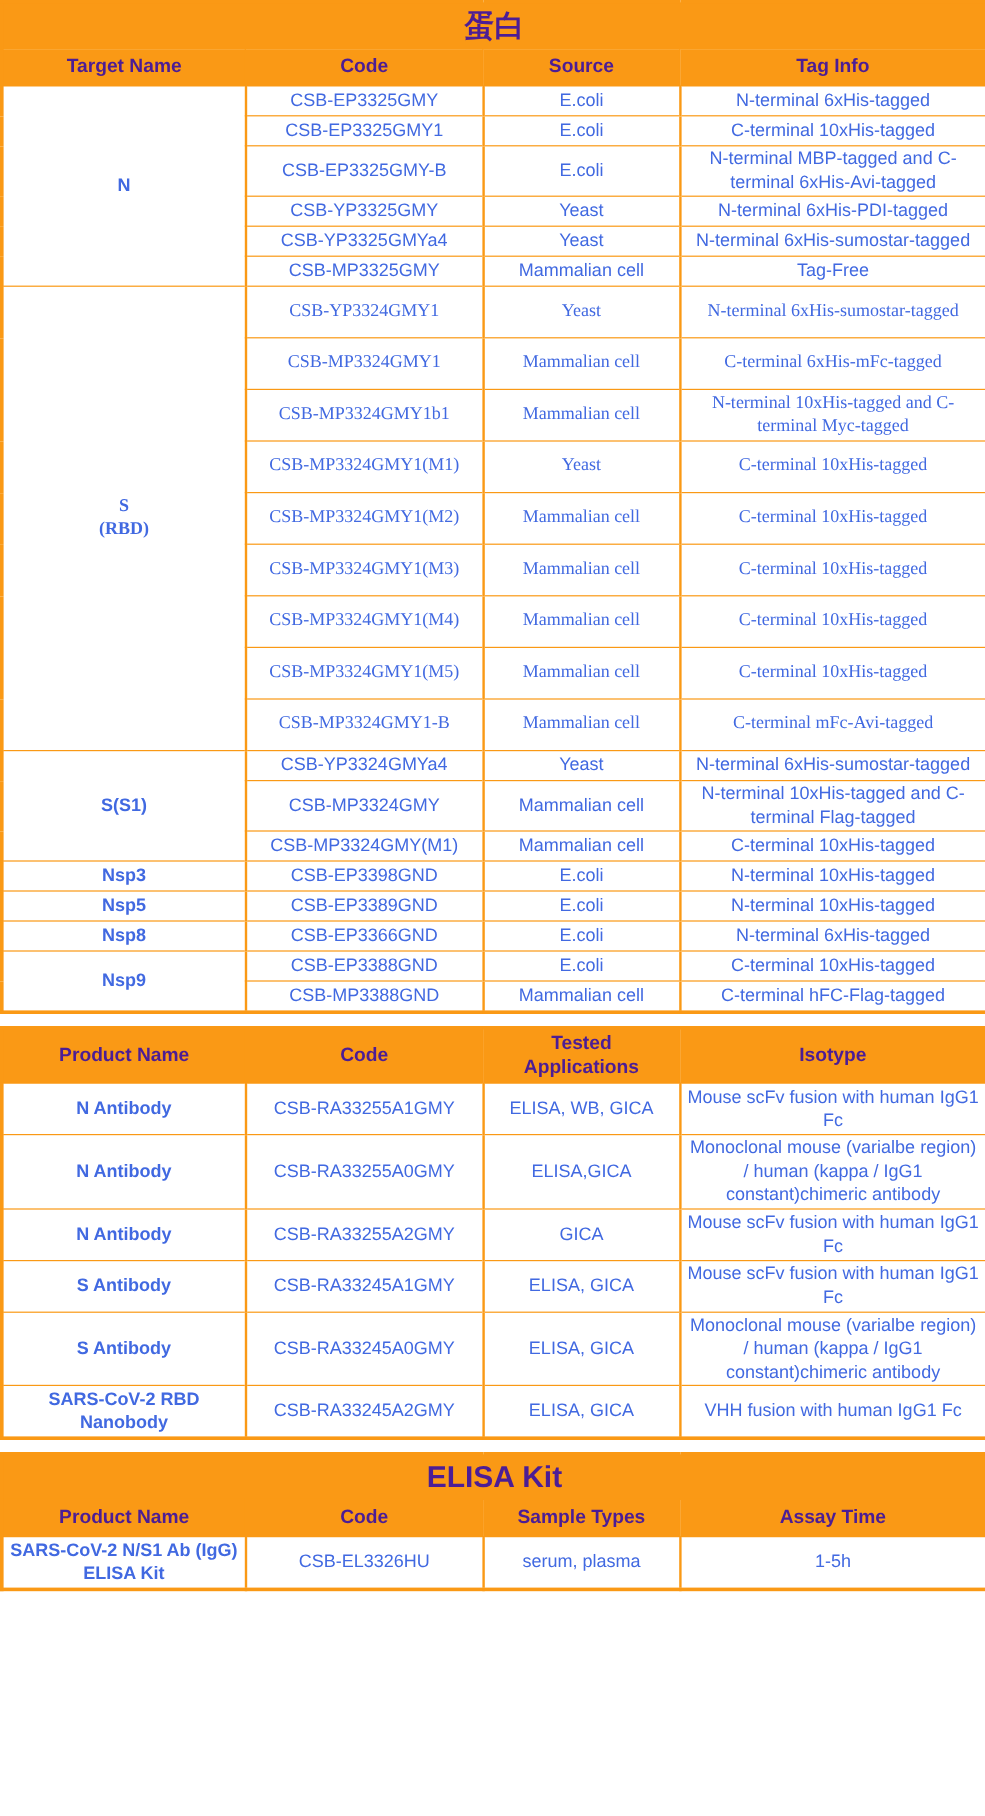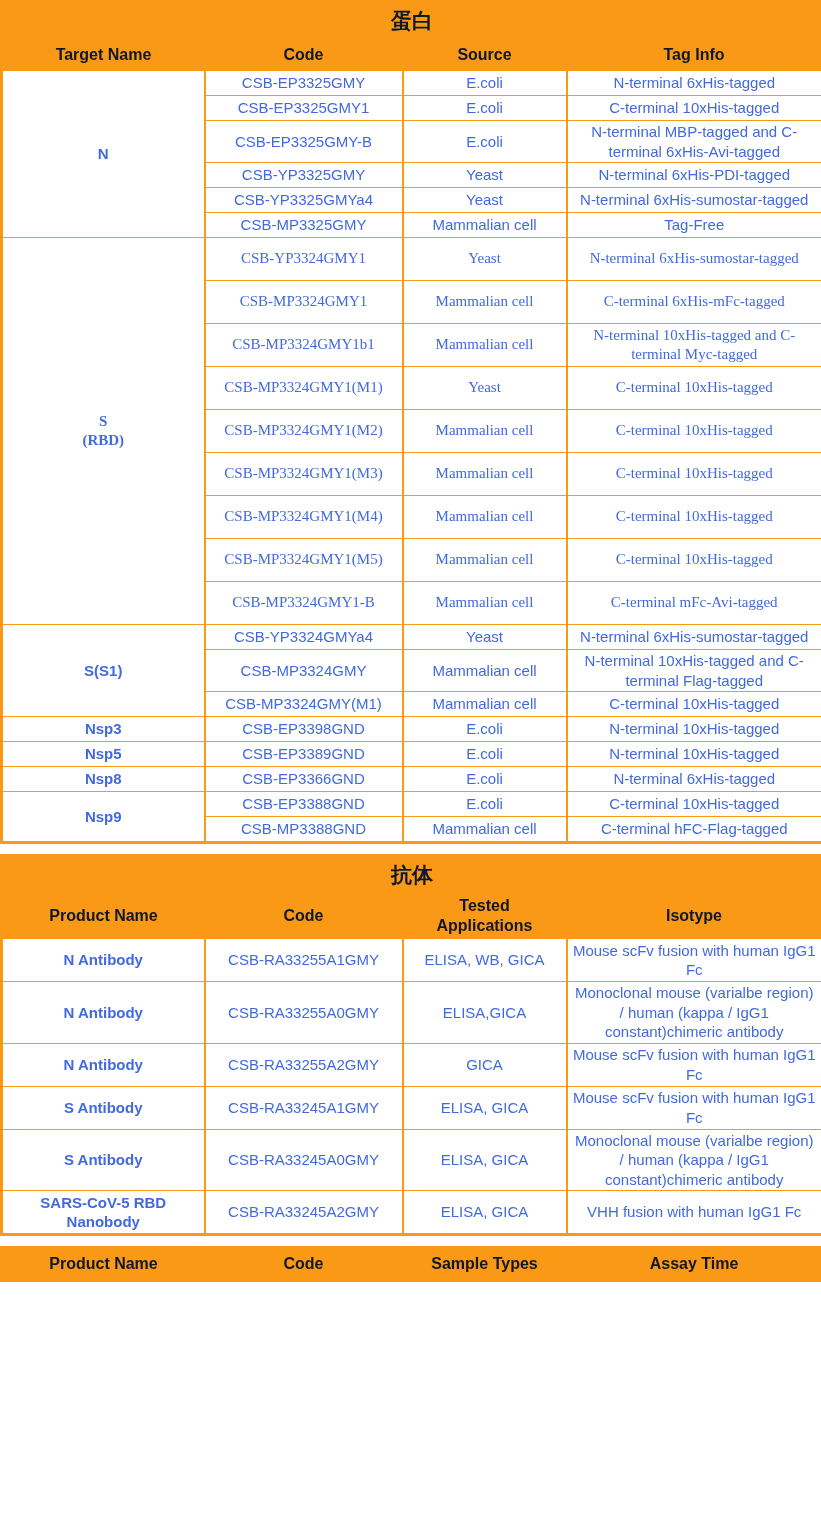--- a/index.html
+++ b/index.html
@@ -1,23 +1,23 @@
 <!DOCTYPE html>
 <html style="--orange: #FA9915; --blue: #4169E1; --white: #FFFFFF;"><head>
 <meta charset="utf-8">
 <style>
   :root { --orange:#FA9915; --blue:#4169E1; --white:#FFFFFF; }
   html,body { margin:0; padding:0; background:var(--white); }
   body { width:821px; font-family:"Liberation Sans", sans-serif; }
   table { width:821px; border-collapse:collapse; table-layout:fixed;
           border:3px solid var(--orange); margin:0 0 10px 0; background:var(--white); }
   col.c1 { width:203px; } col.c2 { width:198px; } col.c3 { width:164px; } col.c4 { width:256px; }
-  th.title { background:var(--orange); color:#0f172a; font-size:21px; font-weight:bold;
+  th.title { background:var(--orange); color:#4c1d95; font-size:25px; font-weight:bold;
              height:32px; text-align:center; padding:2px 0; border:1px solid var(--orange); }
-  tr.cols th { background:var(--orange); color:#0f172a; font-size:16px; font-weight:bold;
+  tr.cols th { background:var(--orange); color:#4c1d95; font-size:16px; font-weight:bold;
                text-align:center; height:26px; padding:2px 3px; border:1px solid var(--orange);
                white-space:pre-line; line-height:1.25; }
   td { border:1px solid var(--orange); border-left-width:2px; border-right-width:2px;
        color:var(--blue); font-size:15px; text-align:center; vertical-align:middle;
        padding:1px 4px; white-space:pre-line; line-height:1.3; background:var(--white); }
   td.bold { font-weight:bold; }
   table.t0 td { height:22px; }
   table.t0 tr.tall td { height:40px;font-family:Liberation Serif, serif; }
   table.t1 td, table.t2 td { height:40px; }
 </style>
@@ -170,23 +170,20 @@
 </table>
 
 <table class="t1">
   <colgroup>
       <col class="c1">
       <col class="c2">
       <col class="c3">
       <col class="c4">
     </colgroup>
   <thead>
-    <tr>
-      <th class="title" colspan="4">抗体</th>
-    </tr>
     <tr class="cols">
         <th>Product Name</th>
         <th>Code</th>
         <th>Tested
 Applications</th>
         <th>Isotype</th>
       </tr>
   </thead>
   <tbody>
       <tr>
@@ -213,38 +210,47 @@
         <td>ELISA, GICA</td>
         <td>Mouse scFv fusion with human IgG1 Fc</td>
       </tr>
       <tr>
         <td class="bold">S Antibody</td>
         <td>CSB-RA33245A0GMY</td>
         <td>ELISA, GICA</td>
         <td>Monoclonal mouse (varialbe region) / human (kappa / IgG1 constant)chimeric antibody</td>
       </tr>
       <tr>
-        <td class="bold">SARS-CoV-5 RBD Nanobody</td>
+        <td class="bold">SARS-CoV-2 RBD Nanobody</td>
         <td>CSB-RA33245A2GMY</td>
         <td>ELISA, GICA</td>
         <td>VHH fusion with human IgG1 Fc</td>
       </tr>
     </tbody>
 </table>
 
 <table class="t2">
   <colgroup>
       <col class="c1">
       <col class="c2">
       <col class="c3">
       <col class="c4">
     </colgroup>
   <thead>
+    <tr>
+      <th class="title" colspan="4">ELISA Kit</th>
+    </tr>
     <tr class="cols">
         <th>Product Name</th>
         <th>Code</th>
         <th>Sample Types</th>
         <th>Assay Time</th>
       </tr>
   </thead>
   <tbody>
+      <tr>
+        <td class="bold">SARS-CoV-2 N/S1 Ab (IgG) ELISA Kit</td>
+        <td>CSB-EL3326HU</td>
+        <td>serum, plasma</td>
+        <td>1-5h</td>
+      </tr>
     </tbody>
 </table>
 
 </body></html>

